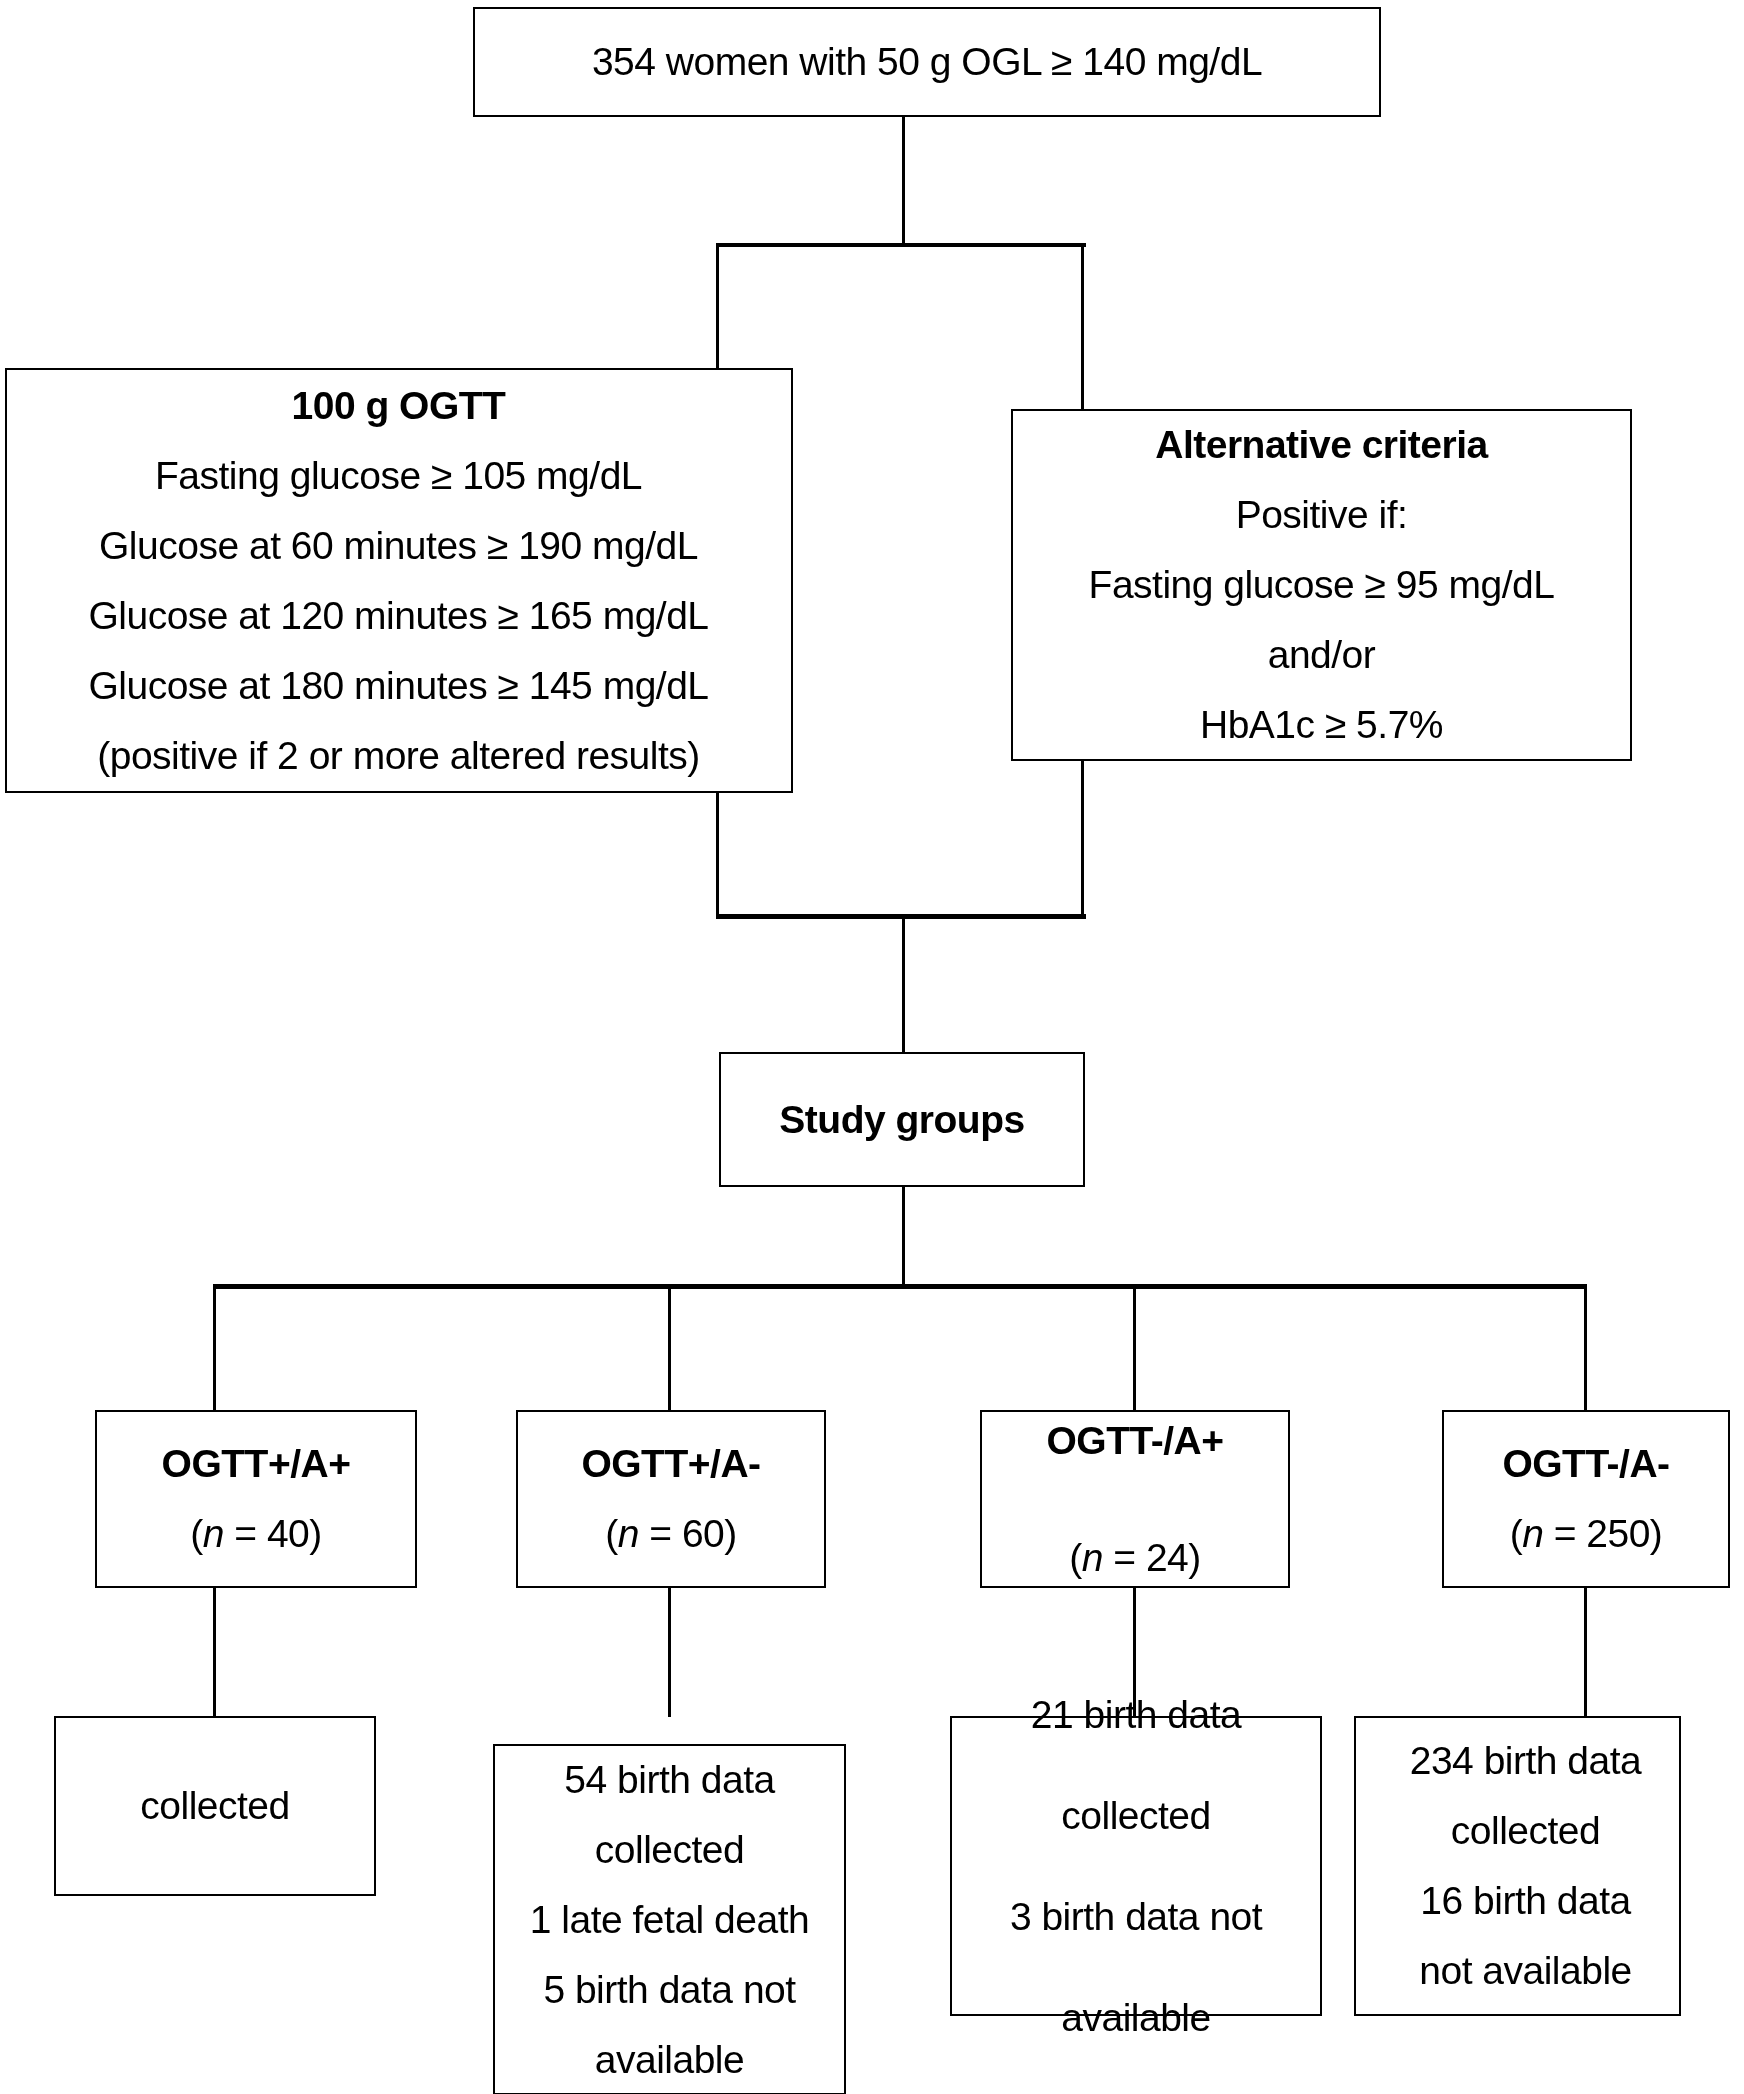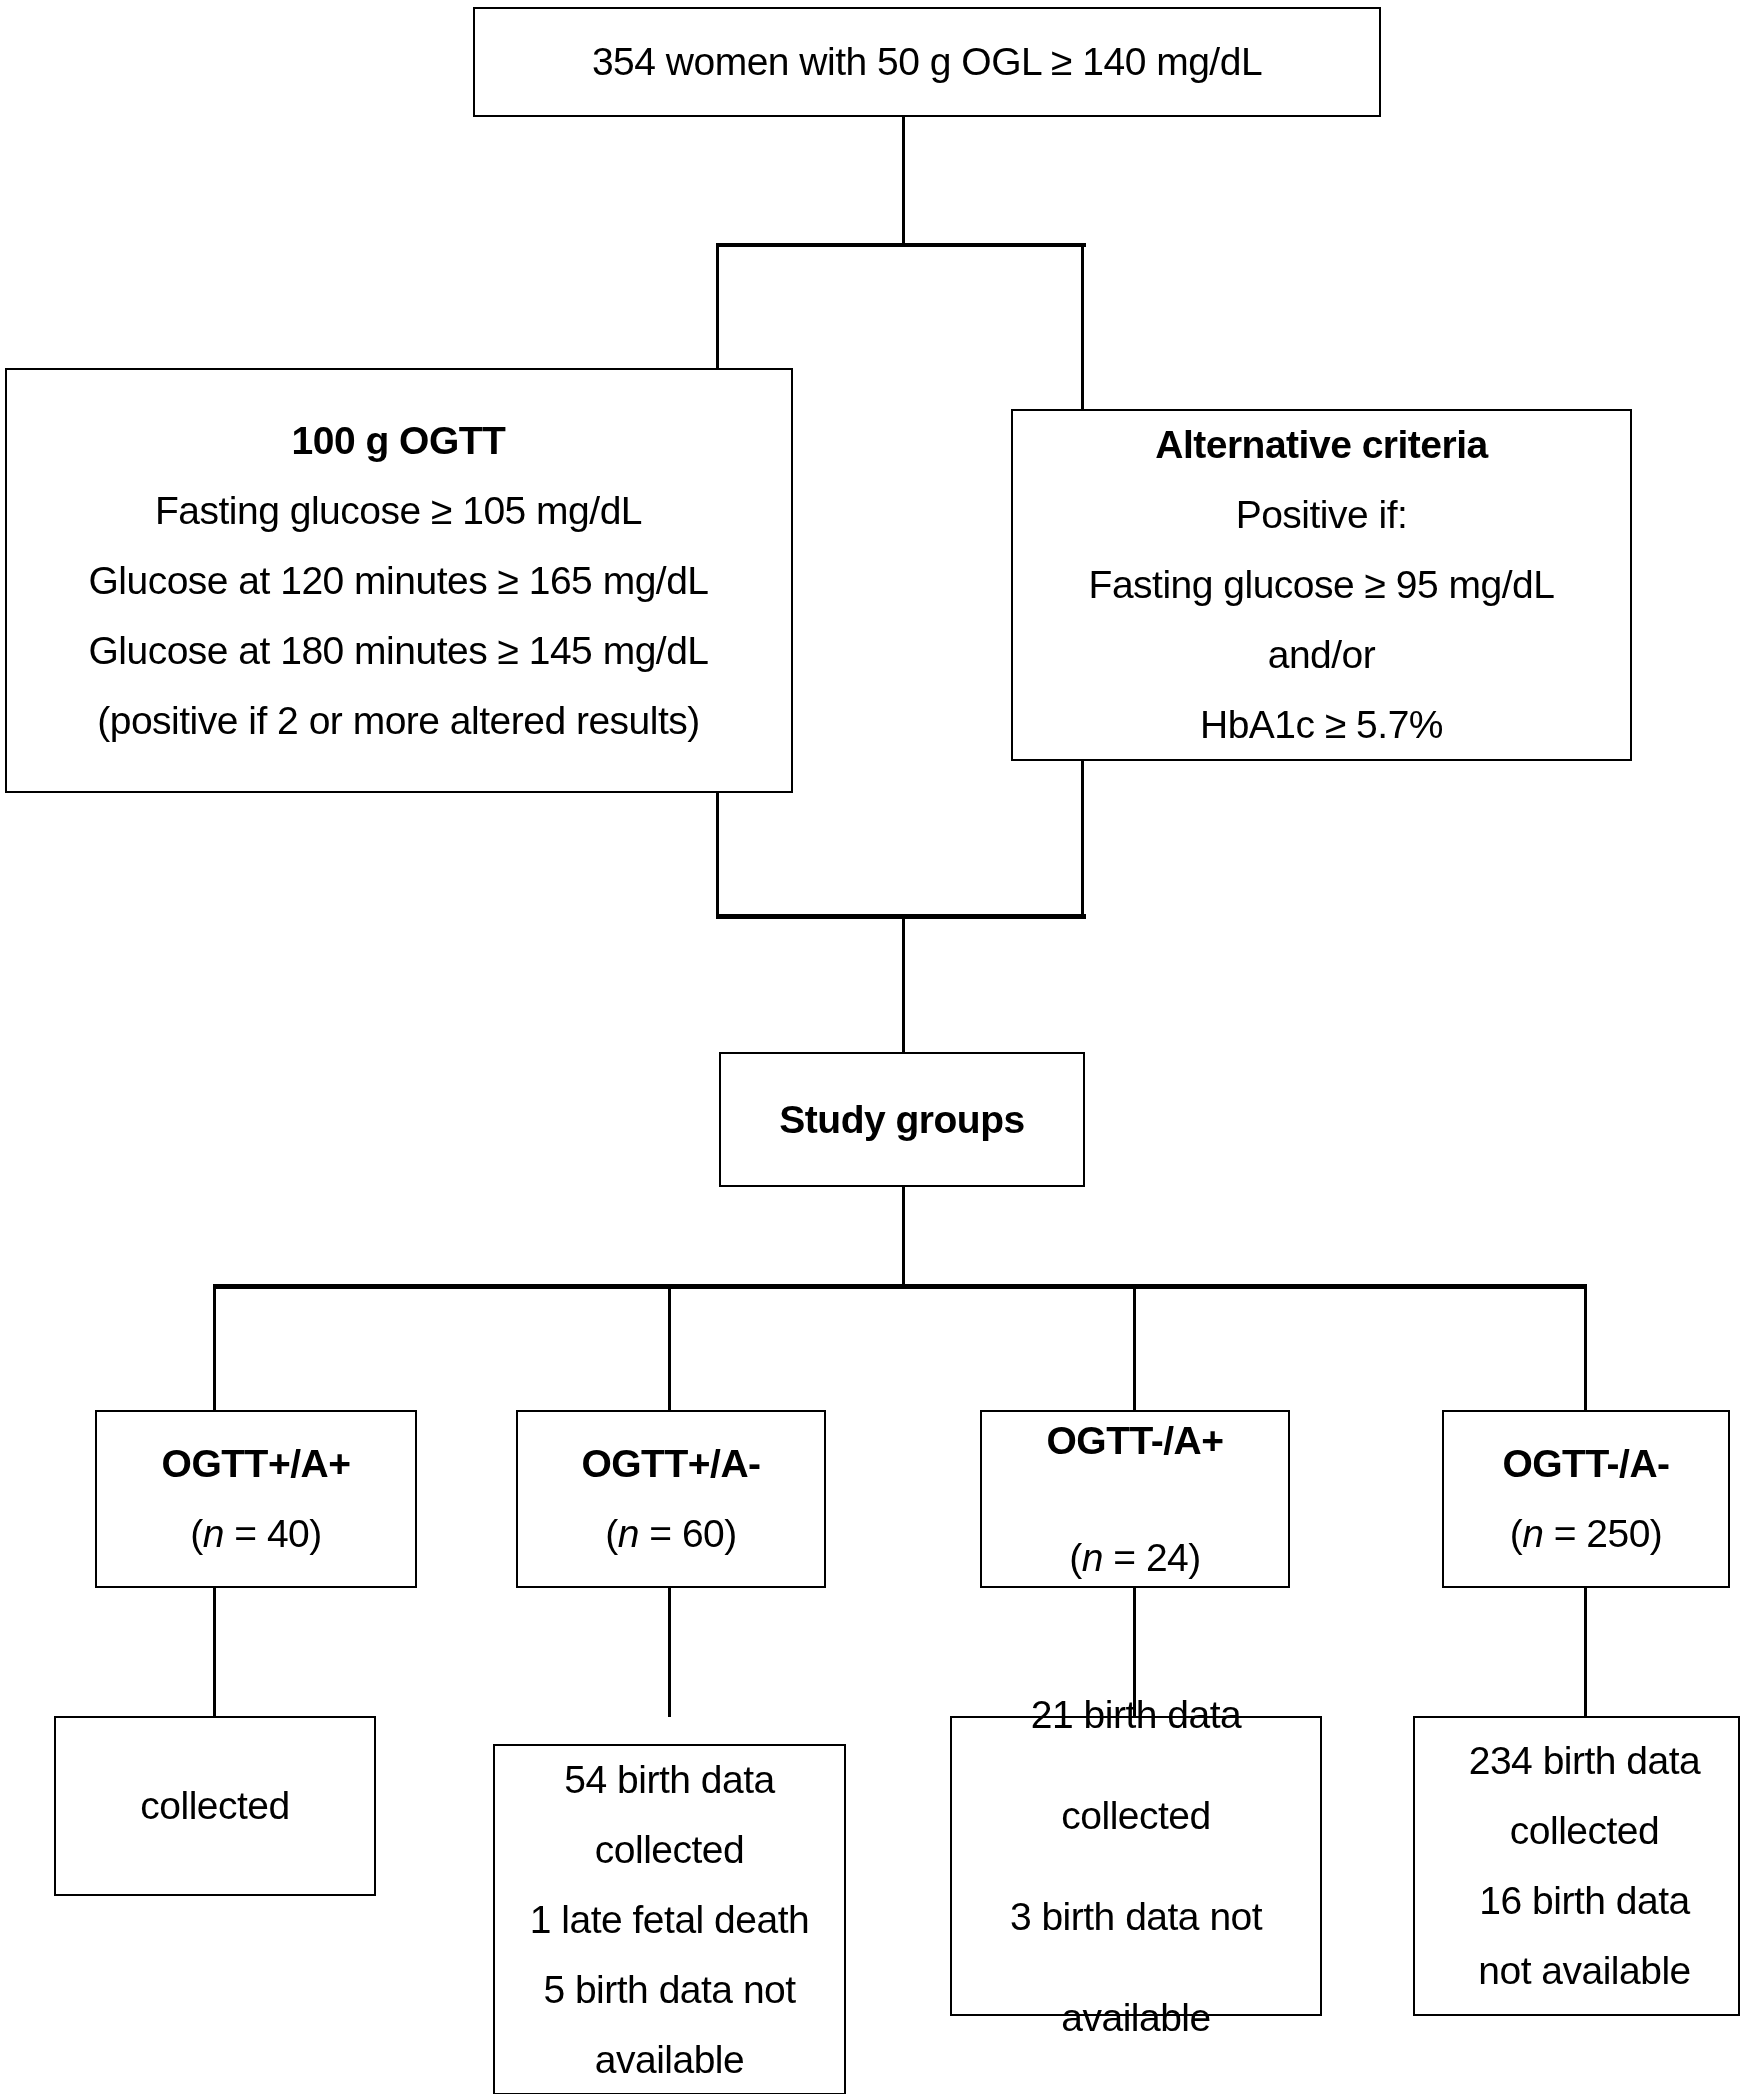--- a/index.html
+++ b/index.html
@@ -60,20 +60,21 @@
   <div class="vline" style="left:1133px; top:1587px; width:2.7px; height:130px;"></div>
   <div class="vline" style="left:1584px; top:1587px; width:2.7px; height:130px;"></div>
 
   <div class="box" style="left:473px; top:7.2px; width:908px; height:110px;">
     <div class="line">354 women with 50 g OGL ≥ 140 mg/dL</div>
   </div>
 
   <div class="box" style="left:4.5px; top:368px; width:788px; height:425px;">
     <div class="line bold">100 g OGTT</div>
     <div class="line">Fasting glucose ≥ 105 mg/dL</div>
+    <div class="line">Glucose at 60 minutes ≥ 190 mg/dL</div>
     <div class="line">Glucose at 120 minutes ≥ 165 mg/dL</div>
     <div class="line">Glucose at 180 minutes ≥ 145 mg/dL</div>
     <div class="line">(positive if 2 or more altered results)</div>
   </div>
 
   <div class="box" style="left:1011px; top:409px; width:621px; height:352px;">
     <div class="line bold">Alternative criteria</div>
     <div class="line">Positive if:</div>
     <div class="line">Fasting glucose ≥ 95 mg/dL</div>
     <div class="line">and/or</div>
@@ -110,21 +111,21 @@
     <div class="line">1 late fetal death</div>
     <div class="line">5 birth data not</div>
     <div class="line">available</div>
   </div>
   <div class="box" style="left:950px; top:1716px; width:372px; height:300px;gap:31px;">
     <div class="line">21 birth data</div>
     <div class="line">collected</div>
     <div class="line">3 birth data not</div>
     <div class="line">available</div>
   </div>
-  <div class="box" style="left:1413px; top:1716px; width:327px; height:300px;padding-left:16px;">
+  <div class="box" style="left:1354px; top:1716px; width:327px; height:300px;padding-left:16px;">
     <div class="line">234 birth data</div>
     <div class="line">collected</div>
     <div class="line">16 birth data</div>
     <div class="line">not available</div>
   </div>
 
 </div>
 
 
 </body></html>

